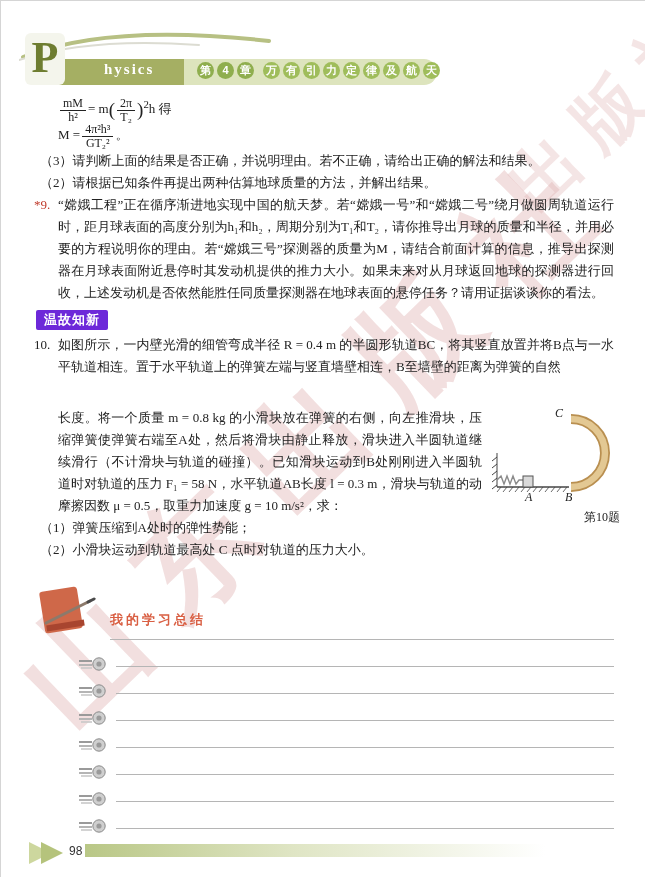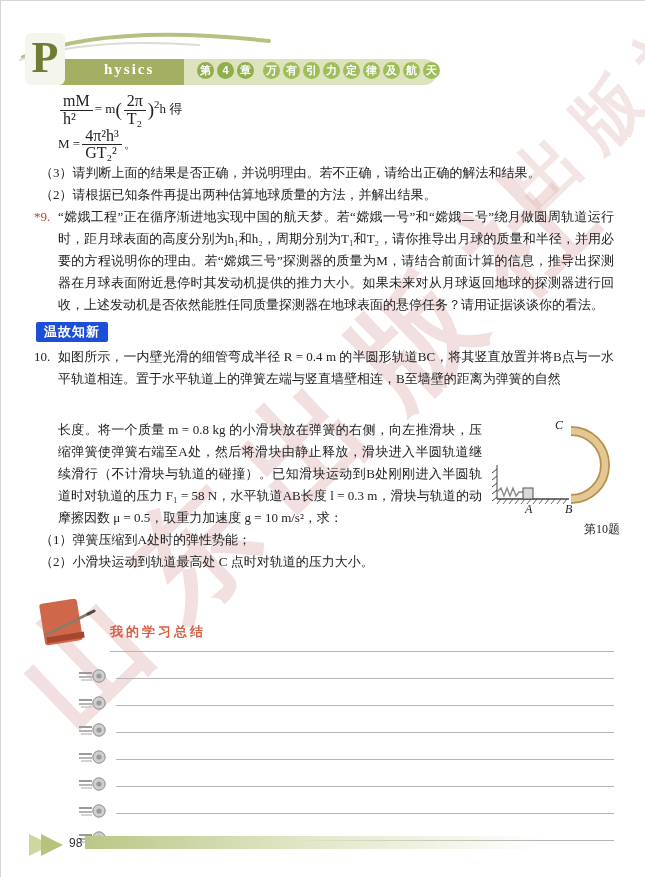--- a/index.html
+++ b/index.html
@@ -32,47 +32,47 @@
                font-size:11px;font-weight:bold;text-align:center;line-height:17px;
                font-family:"Liberation Sans",sans-serif;}
   #chapter-badge .char-circle{background:#8fae4e;}
   
   #content{position:absolute;left:57px;top:92px;width:556px;z-index:1;
            font-size:13px;line-height:22px;text-align:justify;}
   .item{position:relative;}
   .num{position:absolute;left:-24px;top:0;}
   .num-red{color:#c03a2b;}
   .subq{margin-left:-18px;}
-  .frac{display:inline-block;vertical-align:middle;text-align:left;
-        line-height:1.05;font-size:16px;margin:0 2px;}
+  .frac{display:inline-block;vertical-align:middle;text-align:center;
+        line-height:1.05;font-size:12px;margin:0 2px;}
   .frac .fnum{display:block;padding:0 3px;border-bottom:1px solid #222;}
   .frac .fden{display:block;padding:0 3px;}
   .bigp{font-size:19px;vertical-align:middle;font-family:"Liberation Serif",serif;}
   
-  #review-badge{display:inline-block;margin:6px 0 4px -22px;background:#1d4ed8;color:#fff;
+  #review-badge{display:inline-block;margin:6px 0 4px -22px;background:#6d28d9;color:#fff;
                 font-weight:bold;font-size:13px;line-height:20px;padding:0 8px;
                 border-radius:2px;letter-spacing:1px;
                 font-family:"Liberation Sans",sans-serif;}
   
   #p10-wrap{position:relative;margin-top:29px;}
   #p10-flow{margin-right:132px;}
   #fig10{position:absolute;right:-6px;top:-6px;width:132px;text-align:center;}
   #fig10-caption{font-size:12px;line-height:14px;margin-top:0;text-align:right;}
   
   #summary{margin-top:26px;position:relative;}
   #summary-head{position:relative;height:52px;}
   #notebook-icon{position:absolute;left:-26px;top:-4px;}
   #summary-title{position:absolute;left:52px;top:22px;color:#d95f43;font-size:13px;
                  font-weight:bold;letter-spacing:3px;}
   .rule-head{margin-left:52px;border-bottom:1px solid #b5b5b5;height:0;}
   .sum-row{display:flex;align-items:flex-end;height:27px;}
   .ring{flex:0 0 34px;margin-left:20px;position:relative;top:5px;}
   .sum-line{flex:1;border-bottom:1px solid #b5b5b5;height:0;margin-left:4px;}
   
-  #footer{position:absolute;left:0;bottom:20px;width:645px;height:26px;z-index:2;}
+  #footer{position:absolute;left:0;bottom:12px;width:645px;height:26px;z-index:2;}
   .chev{position:absolute;width:22px;height:22px;
         clip-path:polygon(0 0,100% 50%,0 100%);}
   #chev1{left:28px;top:2px;background:#cdd79e;}
   #chev2{left:40px;top:2px;background:#b5c37c;}
   #page-num{position:absolute;left:68px;top:4px;font-size:12px;
             font-family:"Liberation Sans",sans-serif;color:#333;}
   #footer-bar{position:absolute;left:84px;top:4px;width:460px;height:13px;
               background:linear-gradient(to right,#b9c786,#dfe5c4 45%,rgba(255,255,255,0));}
 </style>
 </head>

